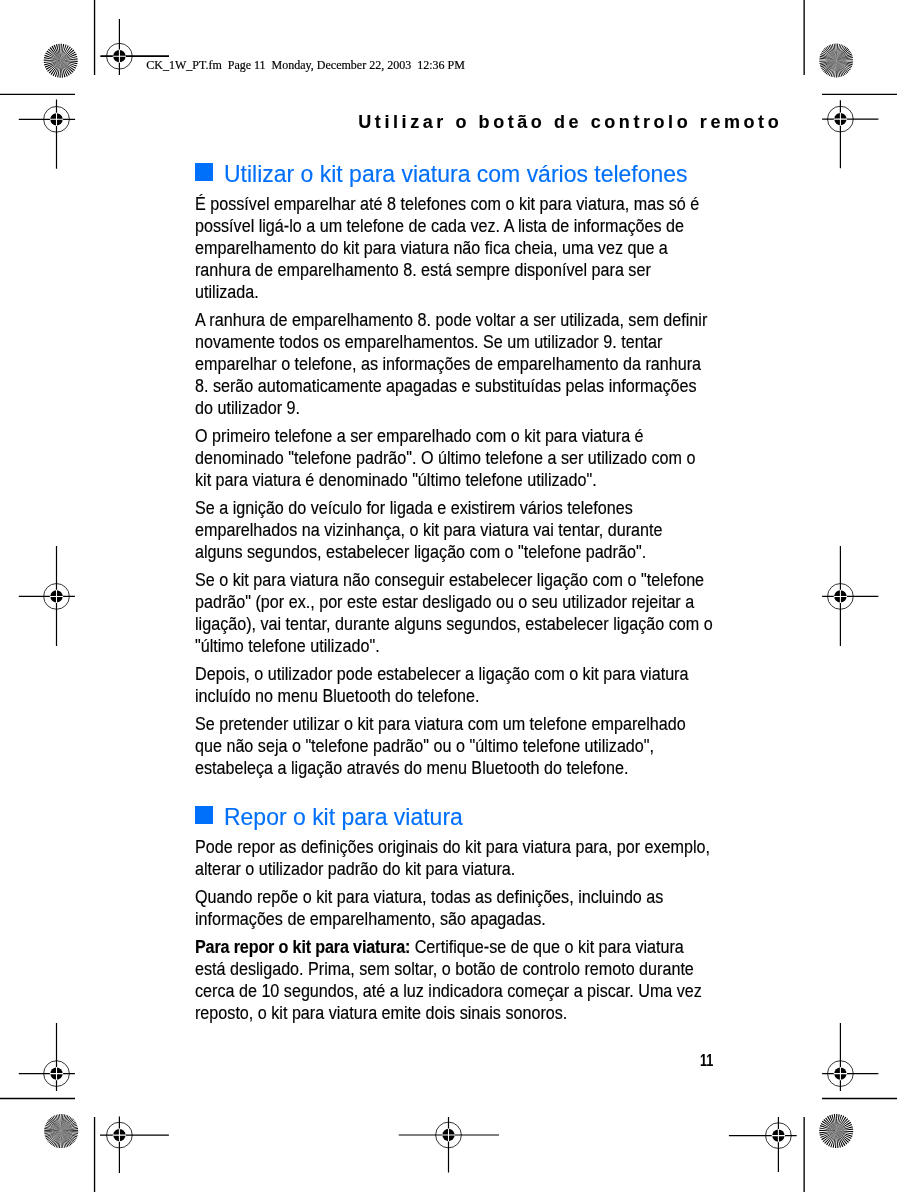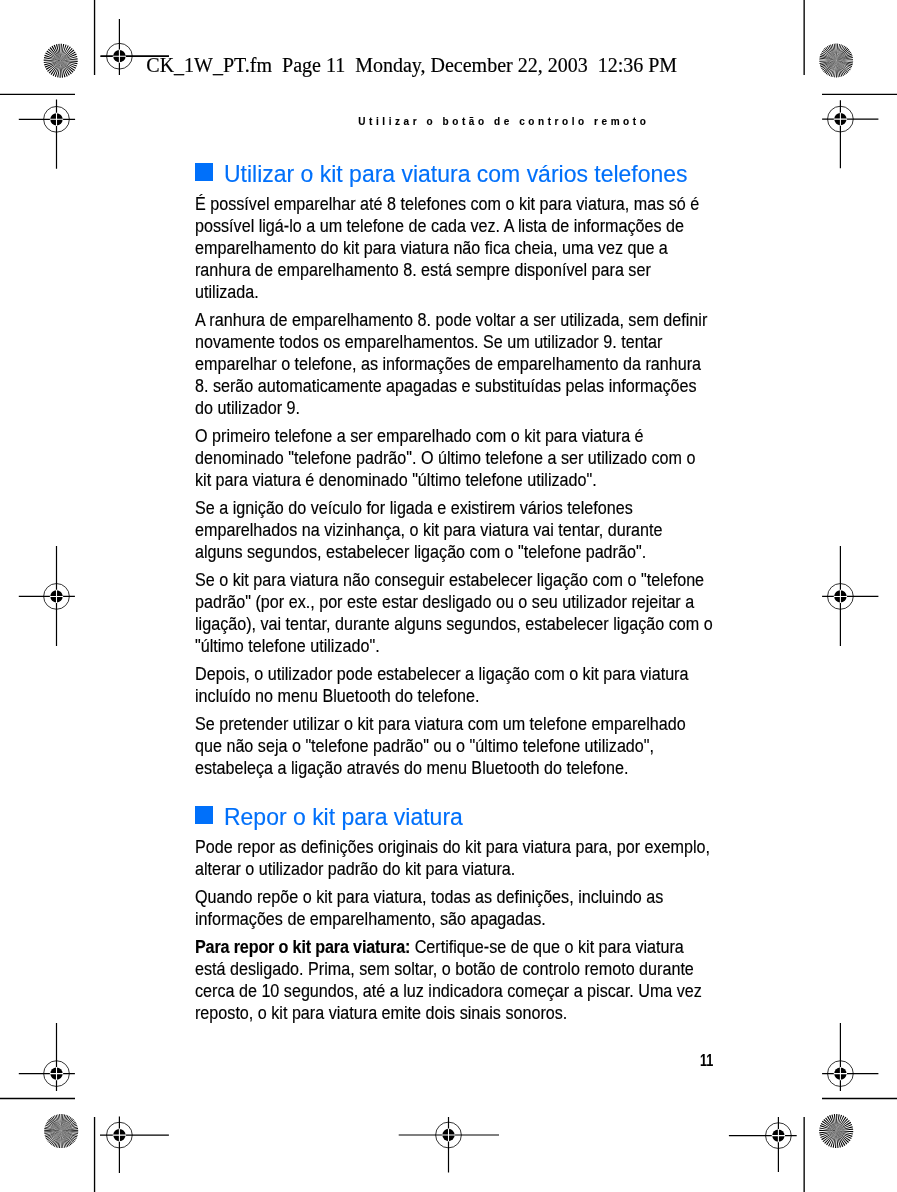--- a/index.html
+++ b/index.html
@@ -4,23 +4,23 @@
 <title>CK_1W_PT.fm</title>
 <style>
   html,body{margin:0;padding:0;background:#ffffff;}
   body{width:897px;height:1192px;position:relative;overflow:hidden;color:#000;
        font-family:"Liberation Sans", sans-serif;
        -webkit-font-smoothing:antialiased;}
   .page{position:absolute;left:0;top:0;width:897px;height:1192px;background:#fff;
         filter:opacity(1);}
   svg.marks{position:absolute;left:0;top:0;}
   .fm-header{position:absolute;left:146.3px;top:57.0px;font-family:"Liberation Serif",serif;
-             font-size:20px;line-height:16px;white-space:pre;color:#000;
+             font-size:12px;line-height:16px;white-space:pre;color:#000;
              -webkit-text-stroke:0.18px #000;}
-  .running-head{position:absolute;left:358.3px;top:114.0px;font-size:10px;font-weight:bold;
+  .running-head{position:absolute;left:358.3px;top:114.0px;font-size:18px;font-weight:bold;
                 letter-spacing:3.57px;line-height:16px;color:#000;white-space:nowrap;
                 -webkit-text-stroke:0.12px #000;}
   .sec-head{position:absolute;left:195.3px;height:26px;line-height:26px;white-space:nowrap;}
   .bullet{display:inline-block;width:17.6px;height:17.5px;background:#0070fa;vertical-align:baseline;
           position:absolute;left:0;top:2.6px;}
   .hd-text{display:inline-block;position:absolute;left:28.7px;top:0;font-size:23.7px;line-height:26px;
            color:#0070fa;transform:scaleX(0.9700);transform-origin:left top;white-space:nowrap;
            -webkit-text-stroke:0.14px #0070fa;}
   .ln{position:absolute;left:195.3px;font-size:18px;line-height:22px;white-space:pre;
       transform:scaleX(0.8967);transform-origin:left top;color:#000;

